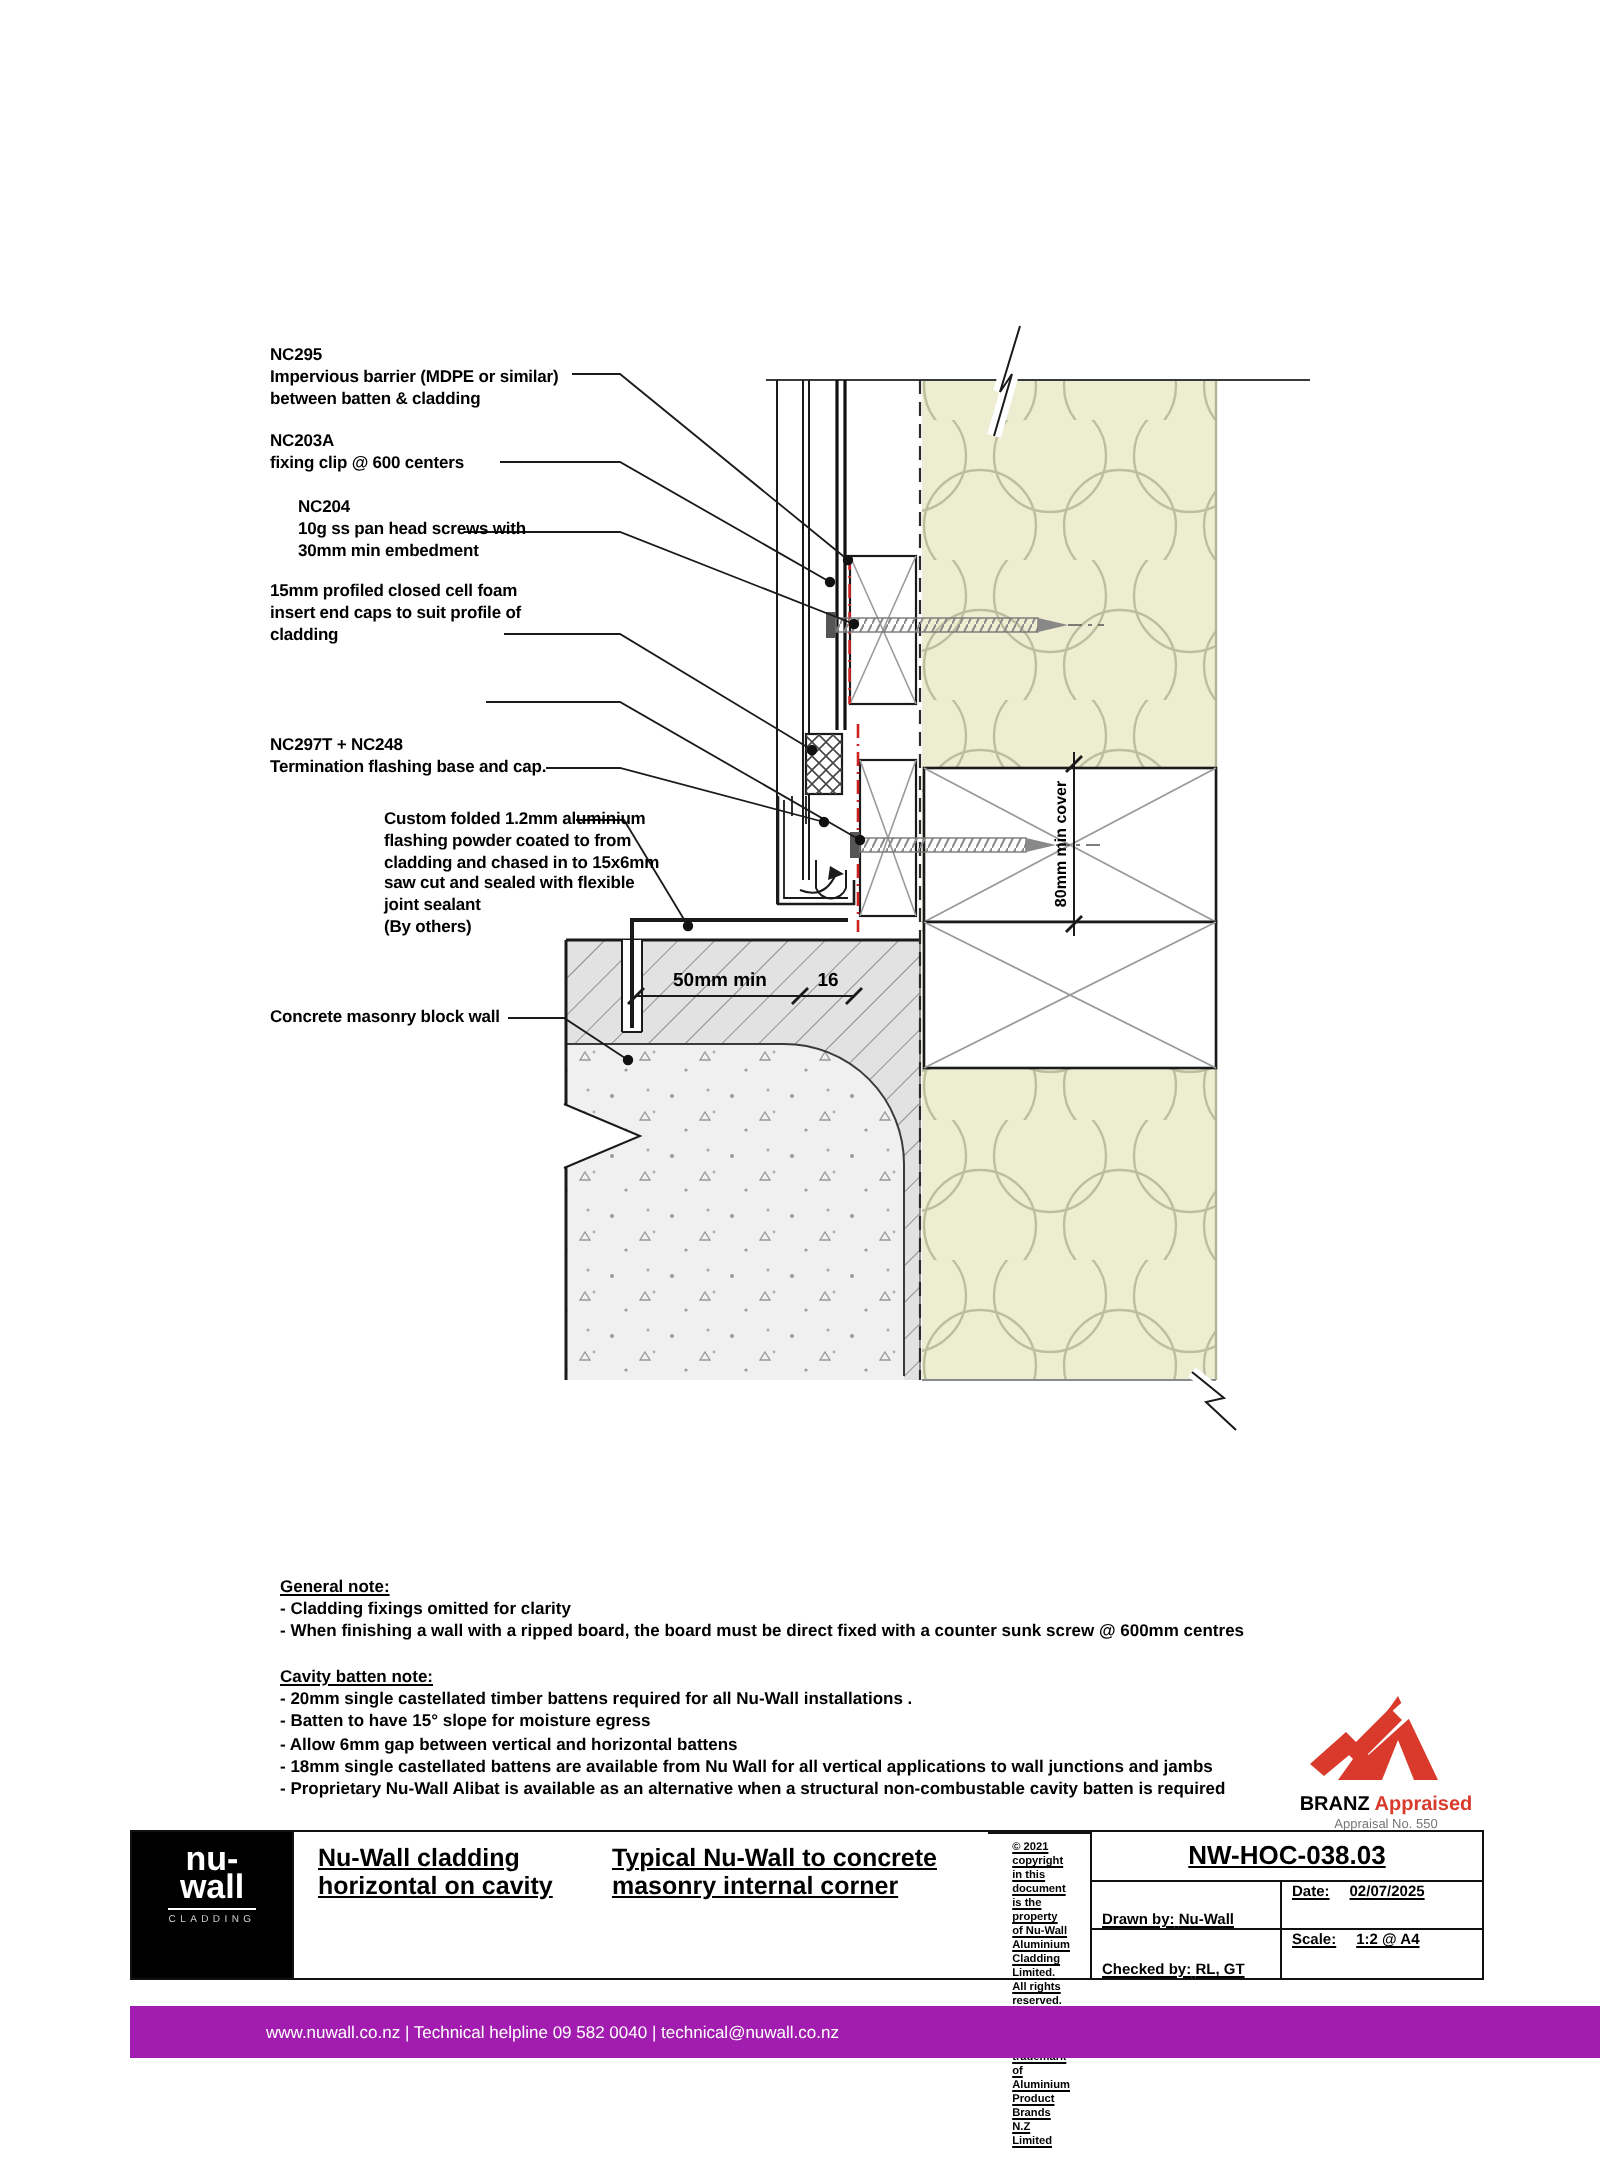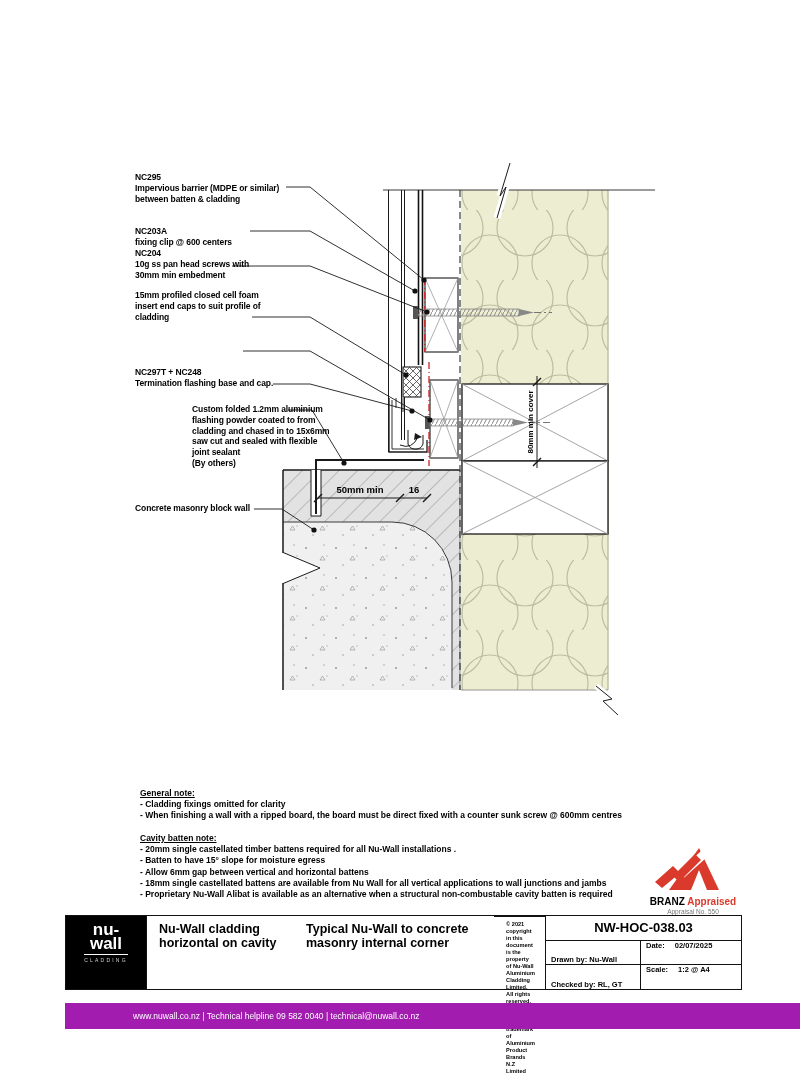--- a/index.html
+++ b/index.html
@@ -7,21 +7,21 @@
   .lbl{position:absolute;font-size:8.5px;font-weight:bold;line-height:10.8px;letter-spacing:-0.1px;color:#000;white-space:nowrap;}
   .notes{position:absolute;left:140px;font-size:8.5px;font-weight:bold;line-height:11.2px;color:#000;white-space:nowrap;}
   .notes .hd{text-decoration:underline;}
   .drawing{position:absolute;left:0;top:0;}
   
   .branz{position:absolute;left:643px;top:838px;width:100px;text-align:center;}
   .branz .row1{font-size:10px;font-weight:bold;margin-top:2px;}
   .branz .row1 .red{color:#d93a2b;}
   .branz .row2{font-size:6.5px;color:#777;margin-top:1px;}
   
-  .tblock{position:absolute;left:65px;top:915px;width:677px;height:75px;border:1.5px solid #111;box-sizing:border-box;display:flex;}
+  .tblock{position:absolute;left:65px;top:915px;width:677px;height:75px;border:1.5px solid #111;box-sizing:border-box;display:flex;text-decoration:underline;}
   .tb-logo{width:80px;background:#000;color:#fff;box-sizing:border-box;padding-top:7px;text-align:center;flex:none;}
   .tb-logo .nu{font-size:17px;font-weight:bold;line-height:14px;letter-spacing:0;}
   .tb-logo .rule{width:44px;border-top:1px solid #fff;margin:3px auto 2px auto;}
   .tb-logo .cl{font-size:5px;letter-spacing:2.2px;color:#cfcfcf;}
   .tb-mid{width:400px;border-left:1.2px solid #111;border-right:1.2px solid #111;box-sizing:border-box;flex:none;display:flex;}
   .tb-title{font-size:12.5px;font-weight:bold;padding:6px 0 0 12px;}
   .tb-sub{font-size:12.5px;font-weight:bold;padding:6px 0 5px 12px;}
   .tb-copy{border-top:1.2px solid #111;font-size:5.6px;font-weight:bold;line-height:7px;padding:4px 10px 0 12px;color:#000;flex:1;}
   .tb-right{flex:1;display:flex;flex-direction:column;}
   .tb-code{height:26px;border-bottom:1.2px solid #111;display:flex;align-items:center;justify-content:center;font-size:13px;font-weight:bold;box-sizing:border-box;}
@@ -201,25 +201,25 @@
       <circle cx="344" cy="463" r="2.6"></circle>
       <circle cx="314" cy="530" r="2.6"></circle>
     </g>
   </svg>
 
   <div class="lbl" style="left:135px;top:172px;">
     <div>NC295</div>
     <div>Impervious barrier (MDPE or similar)</div>
     <div>between batten &amp; cladding</div>
   </div>
-  <div class="lbl" style="left:135px;top:226px;">
+  <div class="lbl" style="left:135px;top:215px;">
     <div>NC203A</div>
     <div>fixing clip @ 600 centers</div>
   </div>
-  <div class="lbl" style="left:135px;top:248px;">
+  <div class="lbl" style="left:149px;top:248px;">
     <div>NC204</div>
     <div>10g ss pan head screws with</div>
     <div>30mm min embedment</div>
   </div>
   <div class="lbl" style="left:135px;top:290px;">
     <div>15mm profiled closed cell foam</div>
     <div>insert end caps to suit profile of</div>
     <div>cladding</div>
   </div>
   <div class="lbl" style="left:135px;top:367px;">

